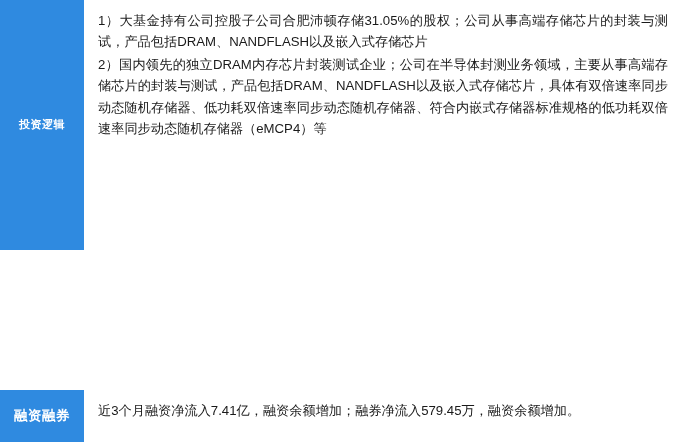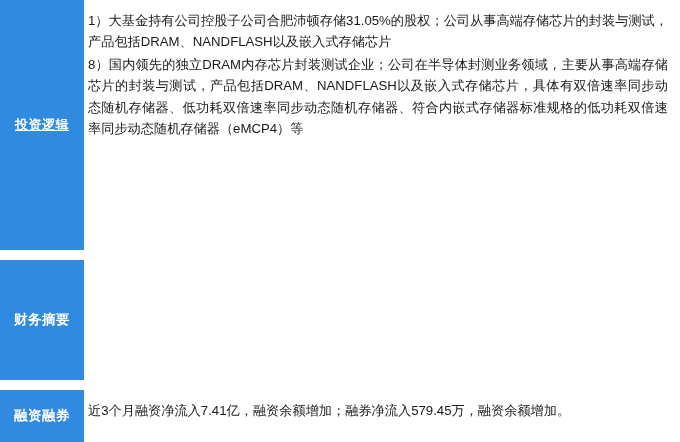--- a/index.html
+++ b/index.html
@@ -35,61 +35,60 @@
     align-items: center;
     justify-content: center;
     font-size: 13.5px;
     font-weight: bold;
     letter-spacing: 0.5px;
     box-sizing: border-box;
     line-height: 1.4;
   }
   .content-cell {
     flex: 1;
-    padding: 10px 12px 10px 4px;
+    padding: 10px 12px 10px 14px;
     box-sizing: border-box;
     color: #1a1a1a;
     font-size: 13.2px;
     line-height: 1.62;
     text-align: justify;
   }
   .gap {
     height: 10px;
     width: 100%;
     background: #ffffff;
   }
   .para {
     margin: 0 0 1px 0;
     text-indent: 0;
   }
   .para + .para {
     margin-top: 1px;
   }
   
-  .row-logic .label-cell { font-size: 13px; text-decoration: underline; }
+  .row-logic .label-cell { font-size: 11px; }
   .row-finance .label-cell { font-size: 13.5px; }
   .row-margin .label-cell { font-size: 13.5px; }
 </style>
 </head>
 <body>
 
 <div class="doc">
 
   <div class="row row-logic" style="min-height:250px;">
     <div class="label-cell">投资逻辑</div>
     <div class="content-cell">
       <p class="para">1）大基金持有公司控股子公司合肥沛顿存储31.05%的股权；公司从事高端存储芯片的封装与测试，产品包括DRAM、NANDFLASH以及嵌入式存储芯片</p>
-      <p class="para">8）国内领先的独立DRAM内存芯片封装测试企业；公司在半导体封测业务领域，主要从事高端存储芯片的封装与测试，产品包括DRAM、NANDFLASH以及嵌入式存储芯片，具体有双倍速率同步动态随机存储器、低功耗双倍速率同步动态随机存储器、符合内嵌式存储器标准规格的低功耗双倍速率同步动态随机存储器（eMCP4）等</p>
+      <p class="para">2）国内领先的独立DRAM内存芯片封装测试企业；公司在半导体封测业务领域，主要从事高端存储芯片的封装与测试，产品包括DRAM、NANDFLASH以及嵌入式存储芯片，具体有双倍速率同步动态随机存储器、低功耗双倍速率同步动态随机存储器、符合内嵌式存储器标准规格的低功耗双倍速率同步动态随机存储器（eMCP4）等</p>
     </div>
   </div>
 
   <div class="gap"></div>
 
   <div class="row row-finance" style="min-height:120px;">
-    <div class="label-cell">财务摘要</div>
   </div>
 
   <div class="gap"></div>
 
   <div class="row row-margin" style="min-height:52px;">
     <div class="label-cell">融资融券</div>
     <div class="content-cell">
       <p class="para">近3个月融资净流入7.41亿，融资余额增加；融券净流入579.45万，融资余额增加。</p>
     </div>
   </div>

